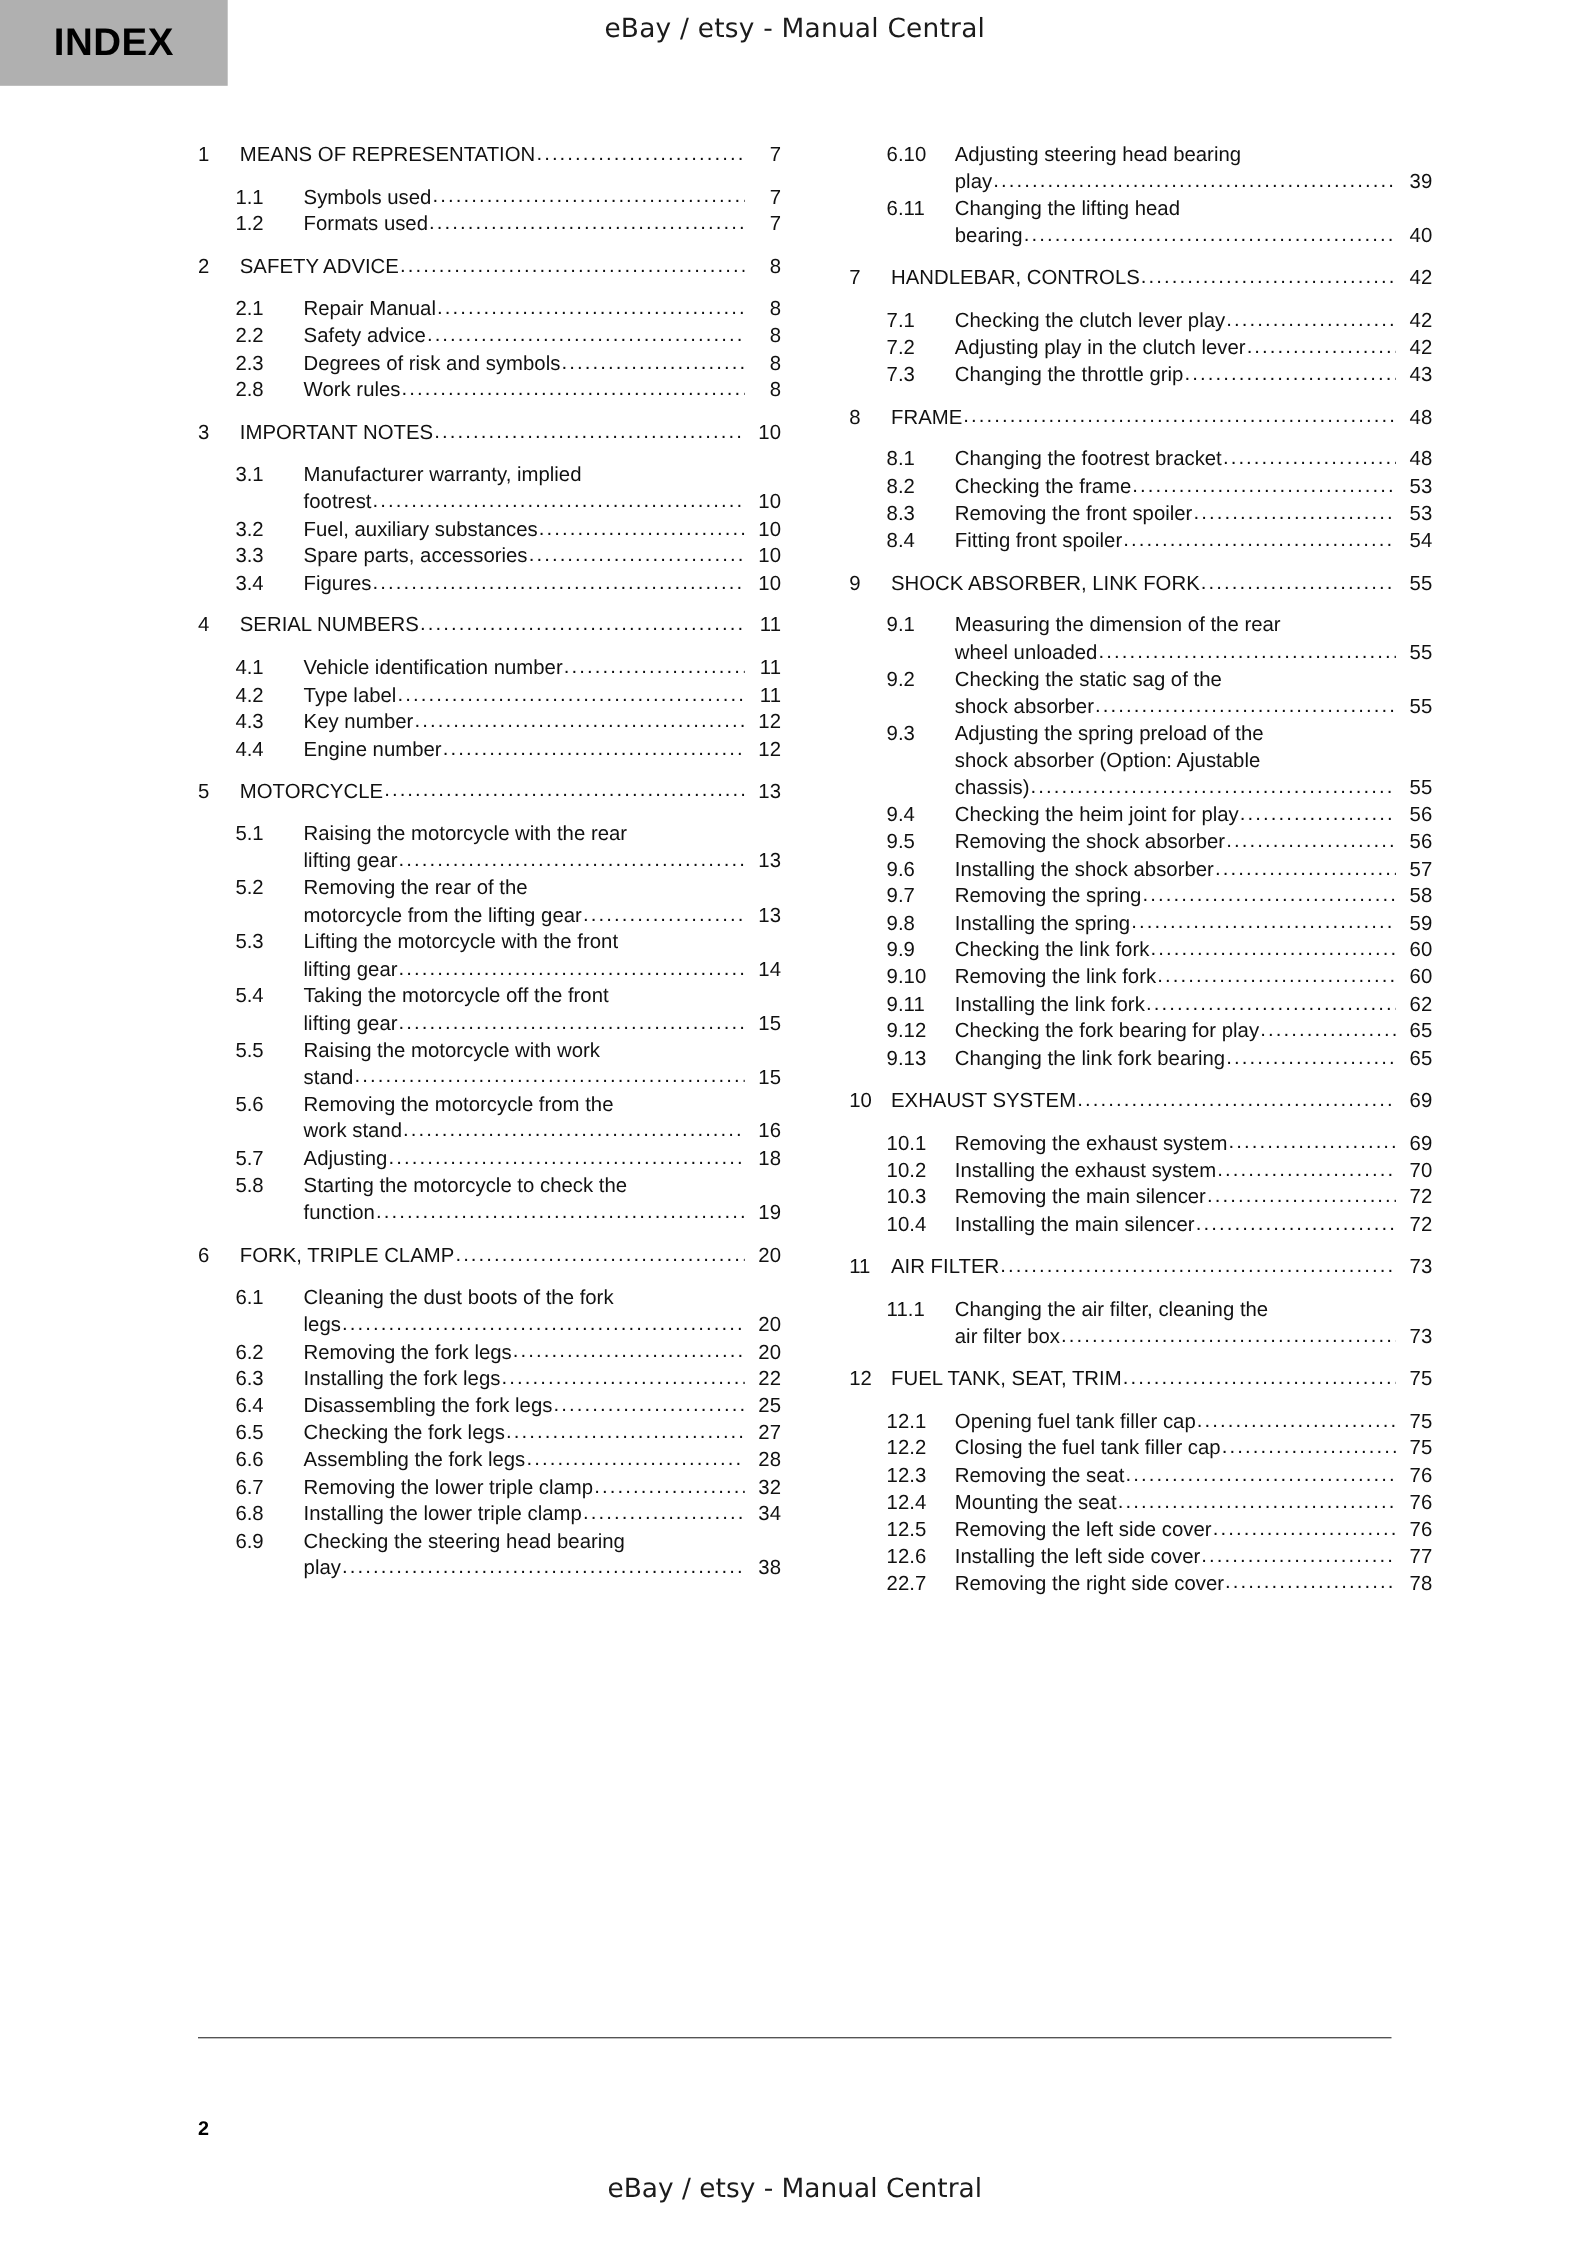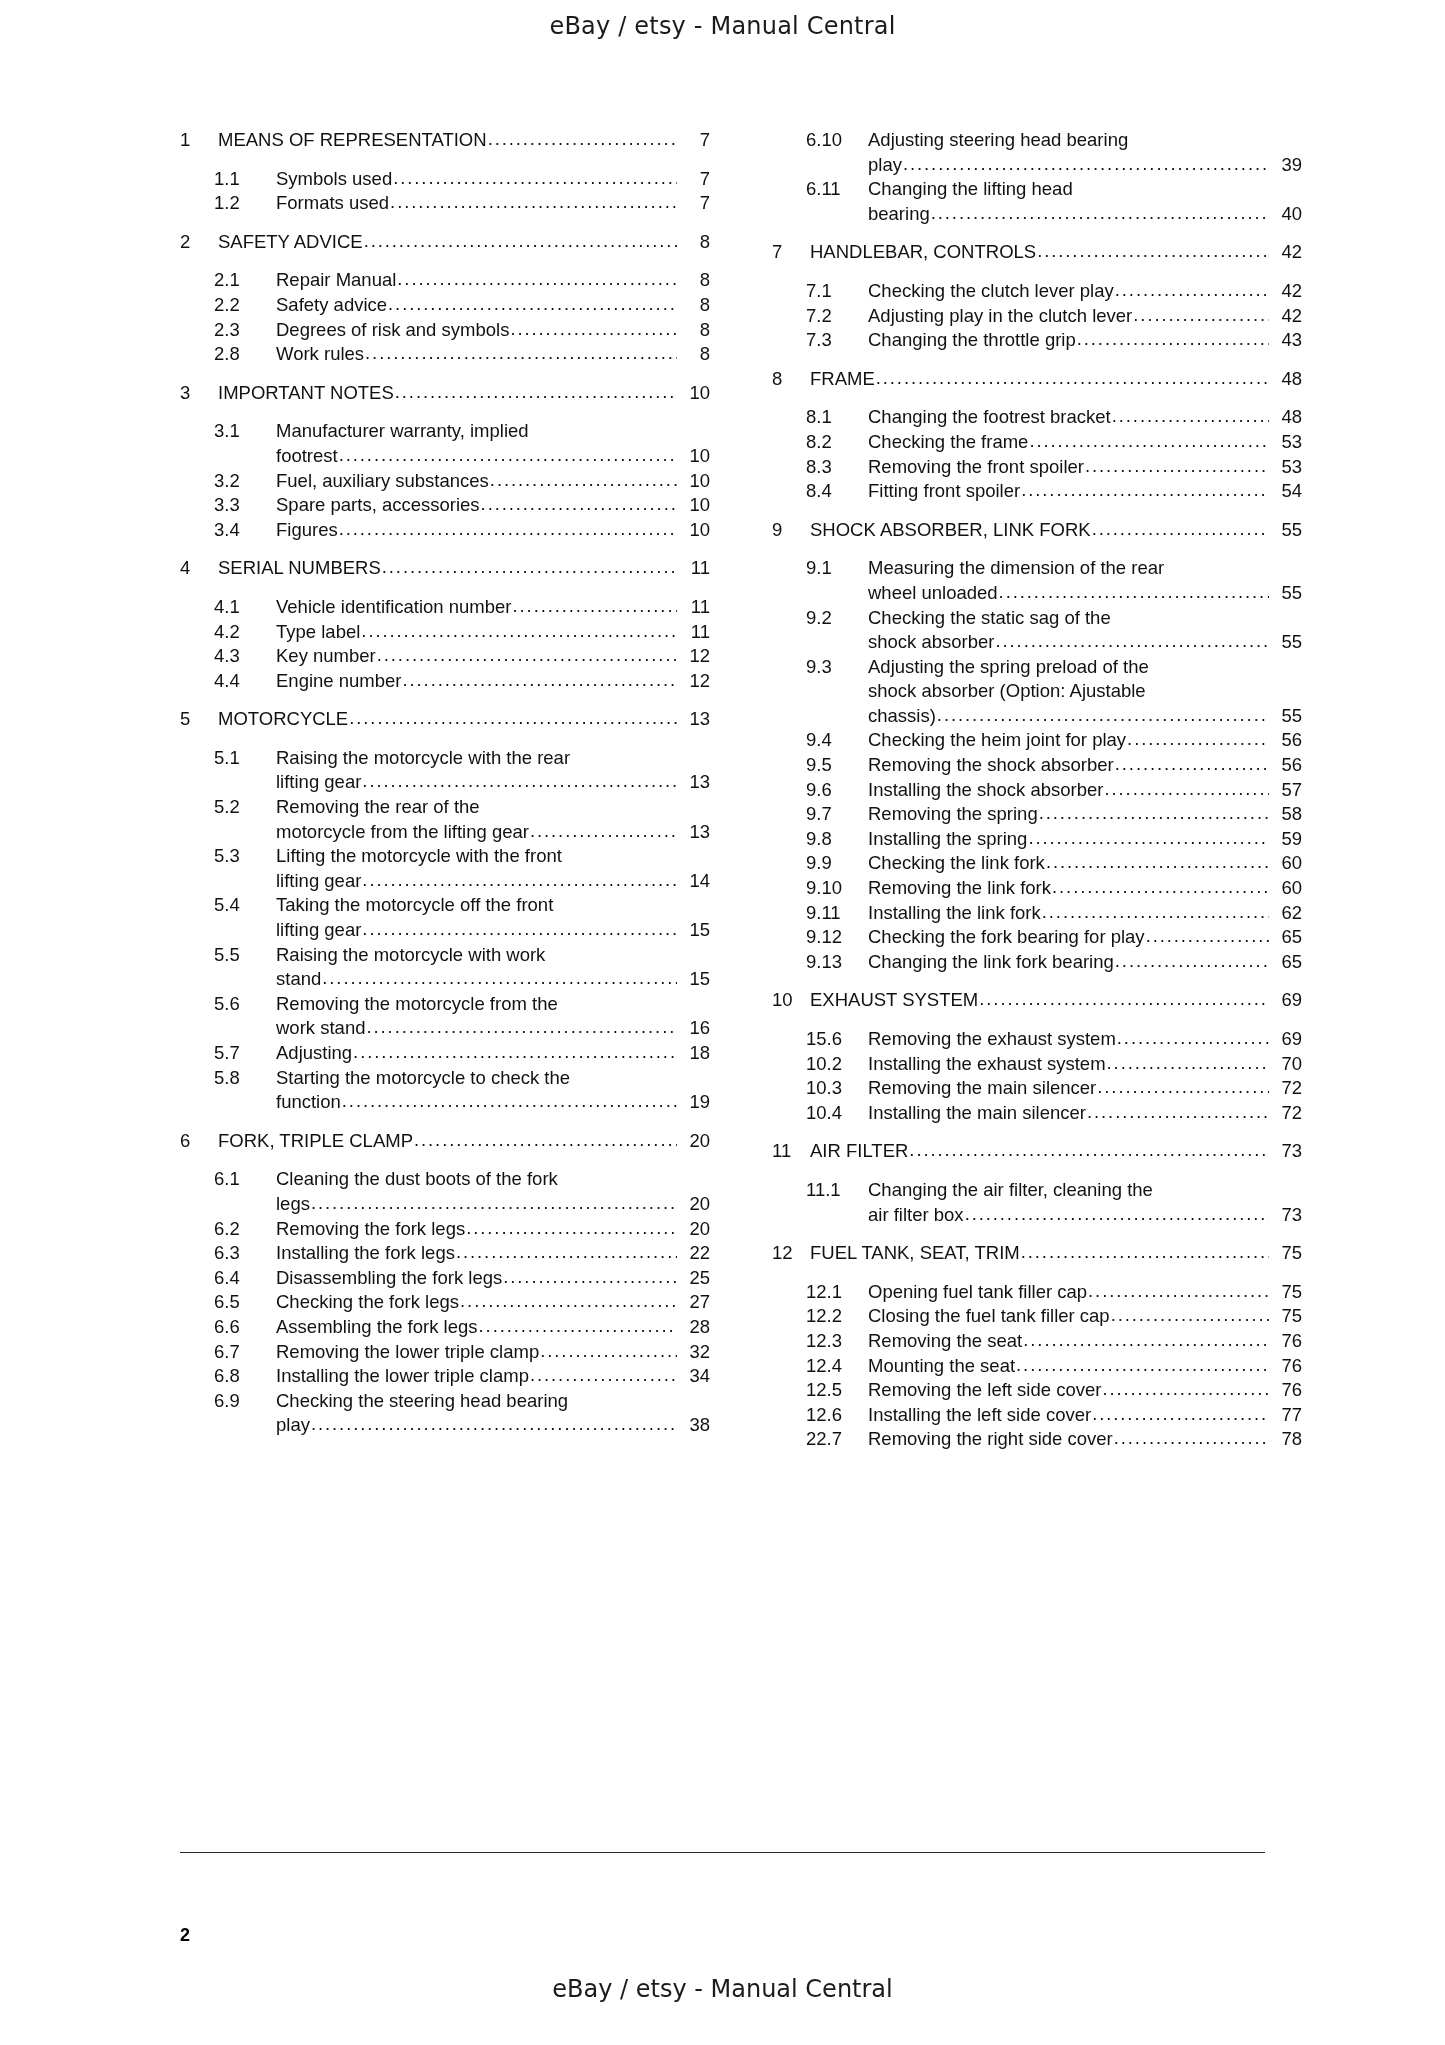--- a/index.html
+++ b/index.html
@@ -145,20 +145,23 @@
     text-align: center;
     font-family: "DejaVu Sans", sans-serif;
     font-size: 24px;
     color: #1b1b1b;
   }
 </style>
 </head>
 <body>
 
 <div class="page-header">
+  <div class="index-tab">
+    <span class="index-tab-label">INDEX</span>
+  </div>
   <div class="header-title">eBay / etsy - Manual Central</div>
 </div>
 
 <div class="toc-wrap">
   <div class="toc-columns">
     <div class="toc-col" id="col-left">
         <div class="entry level1 first">
           <span class="e-num">1</span>
           <div class="e-flow">
             <div class="e-line">
@@ -832,21 +835,21 @@
           <span class="e-num">10</span>
           <div class="e-flow">
             <div class="e-line">
               <span class="e-lead">EXHAUST SYSTEM</span>
               <span class="e-dots">..........................................................................................</span>
               <span class="e-page">69</span>
             </div>
           </div>
         </div>
         <div class="entry level2">
-          <span class="e-num">15.6</span>
+          <span class="e-num">10.1</span>
           <div class="e-flow">
             <div class="e-line">
               <span class="e-lead">Removing the exhaust system</span>
               <span class="e-dots">..........................................................................................</span>
               <span class="e-page">69</span>
             </div>
           </div>
         </div>
         <div class="entry level2">
           <span class="e-num">10.2</span>

